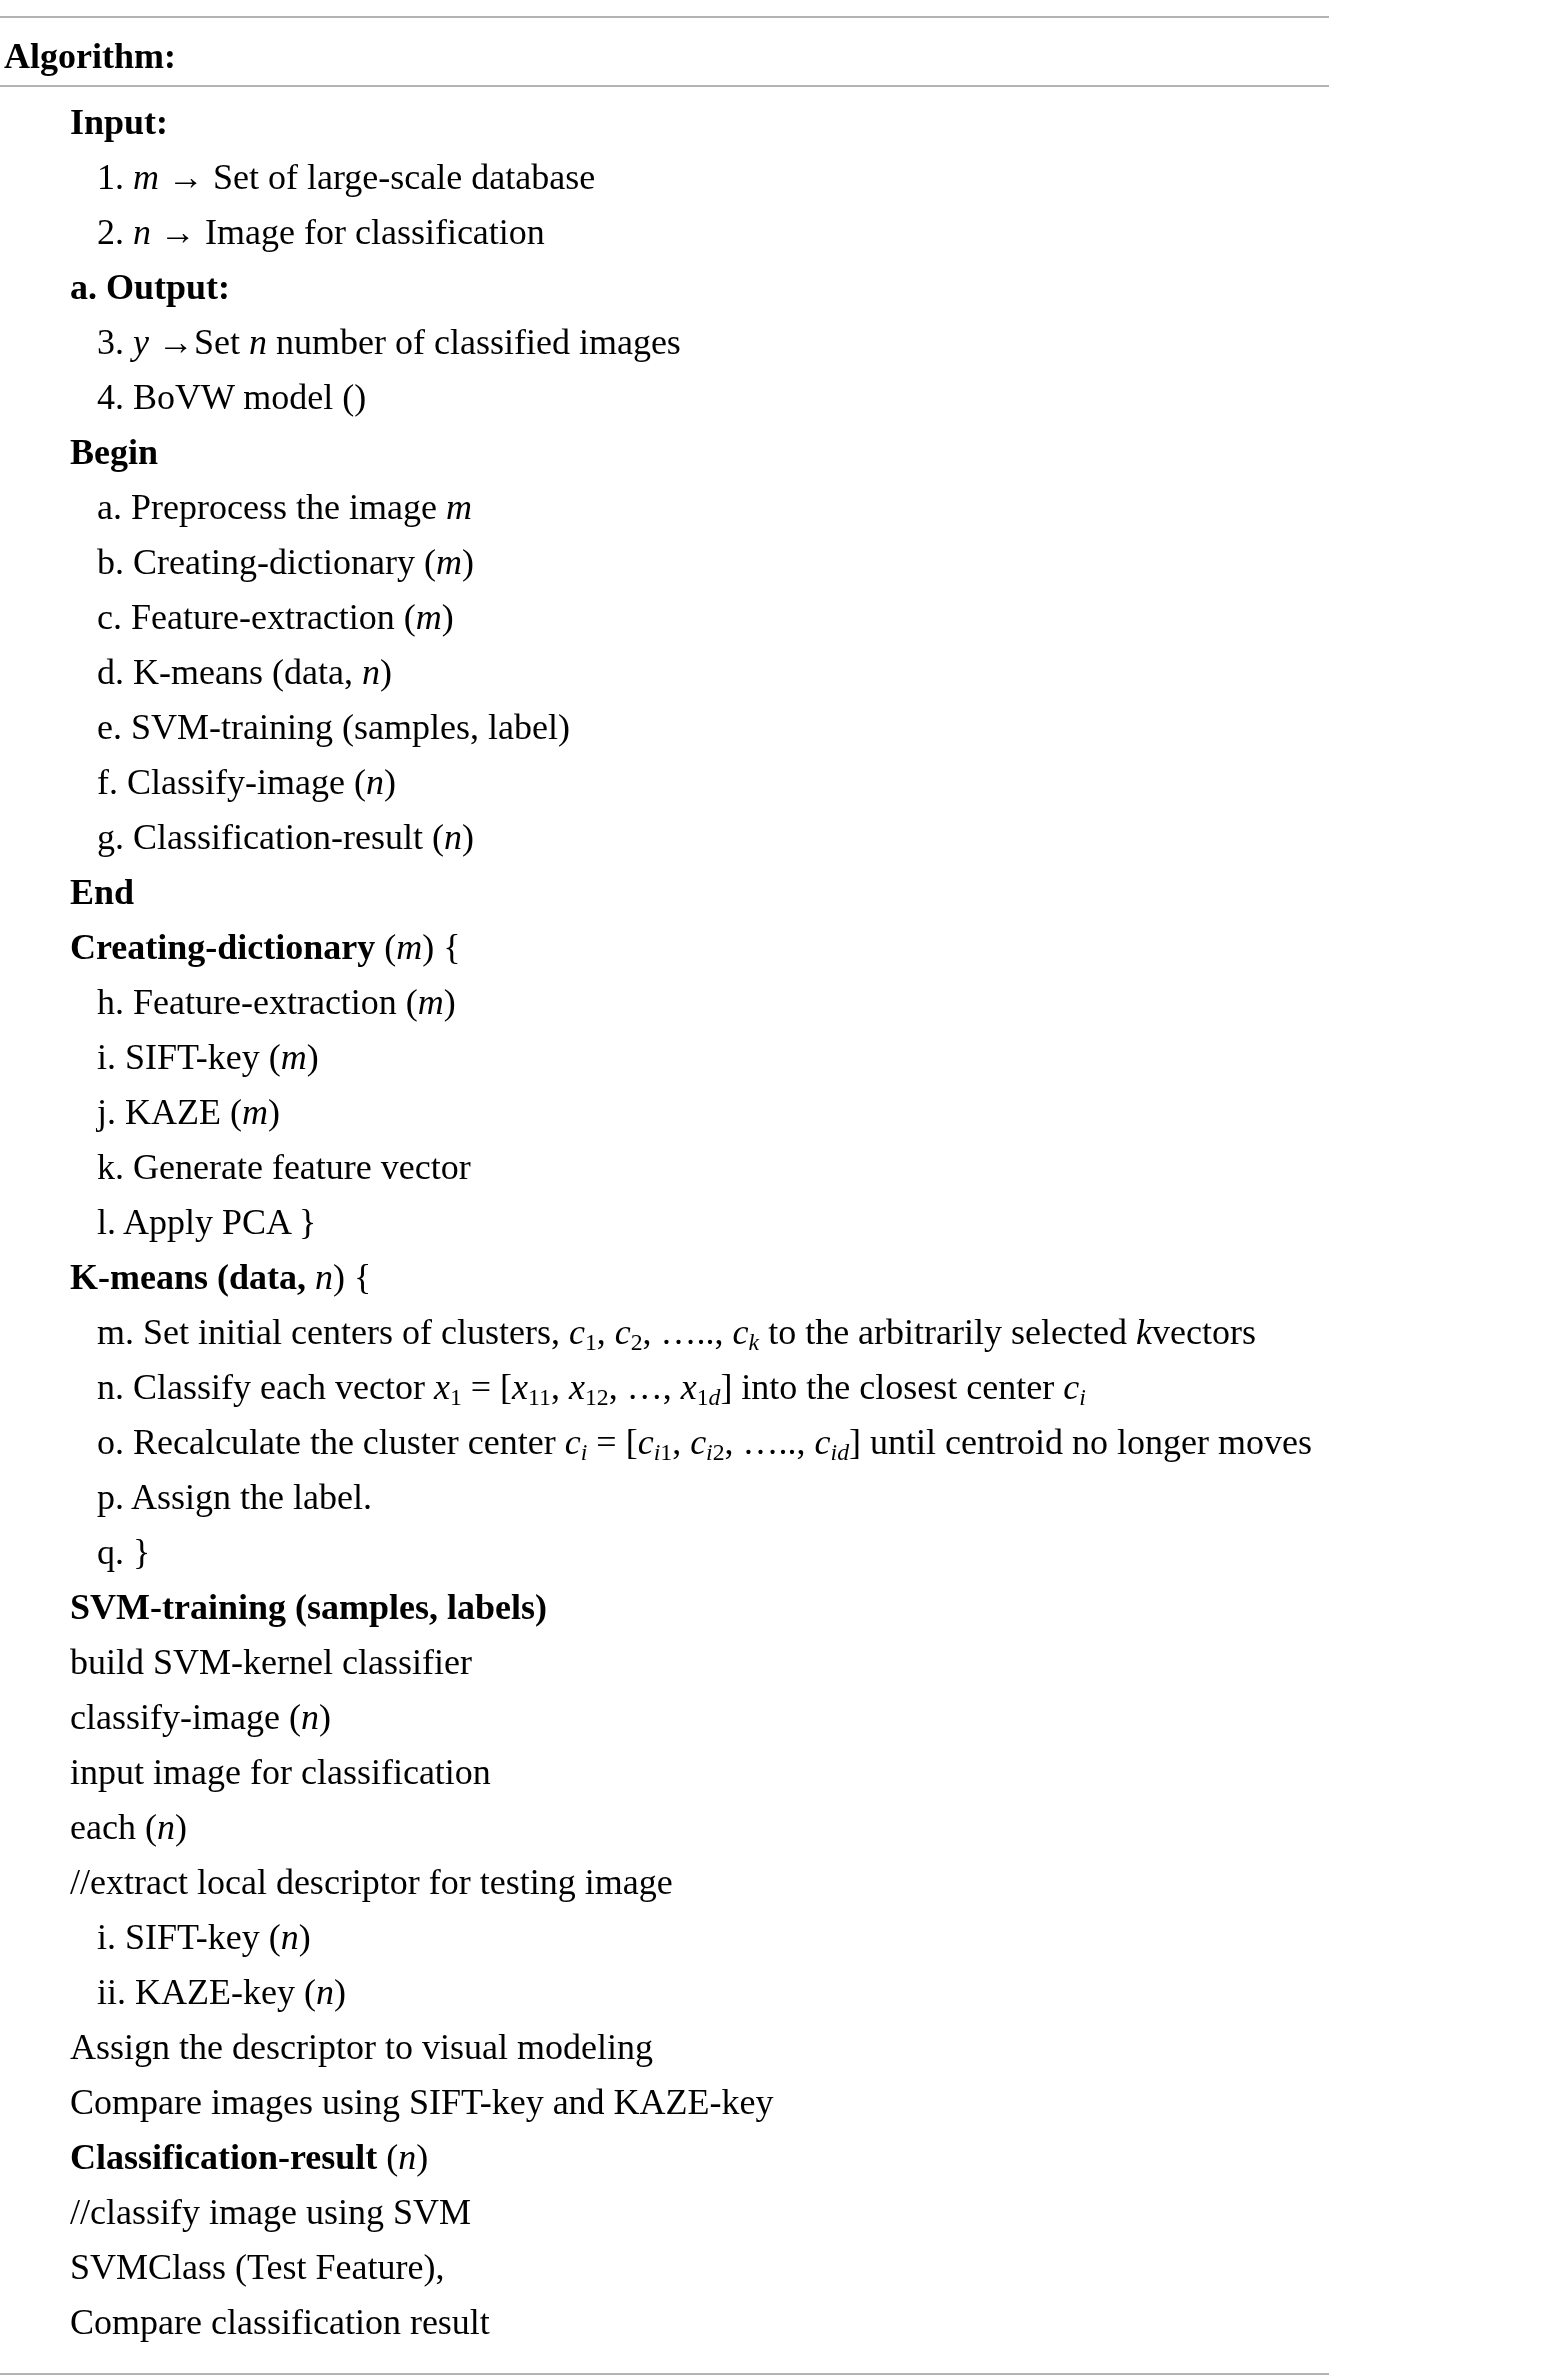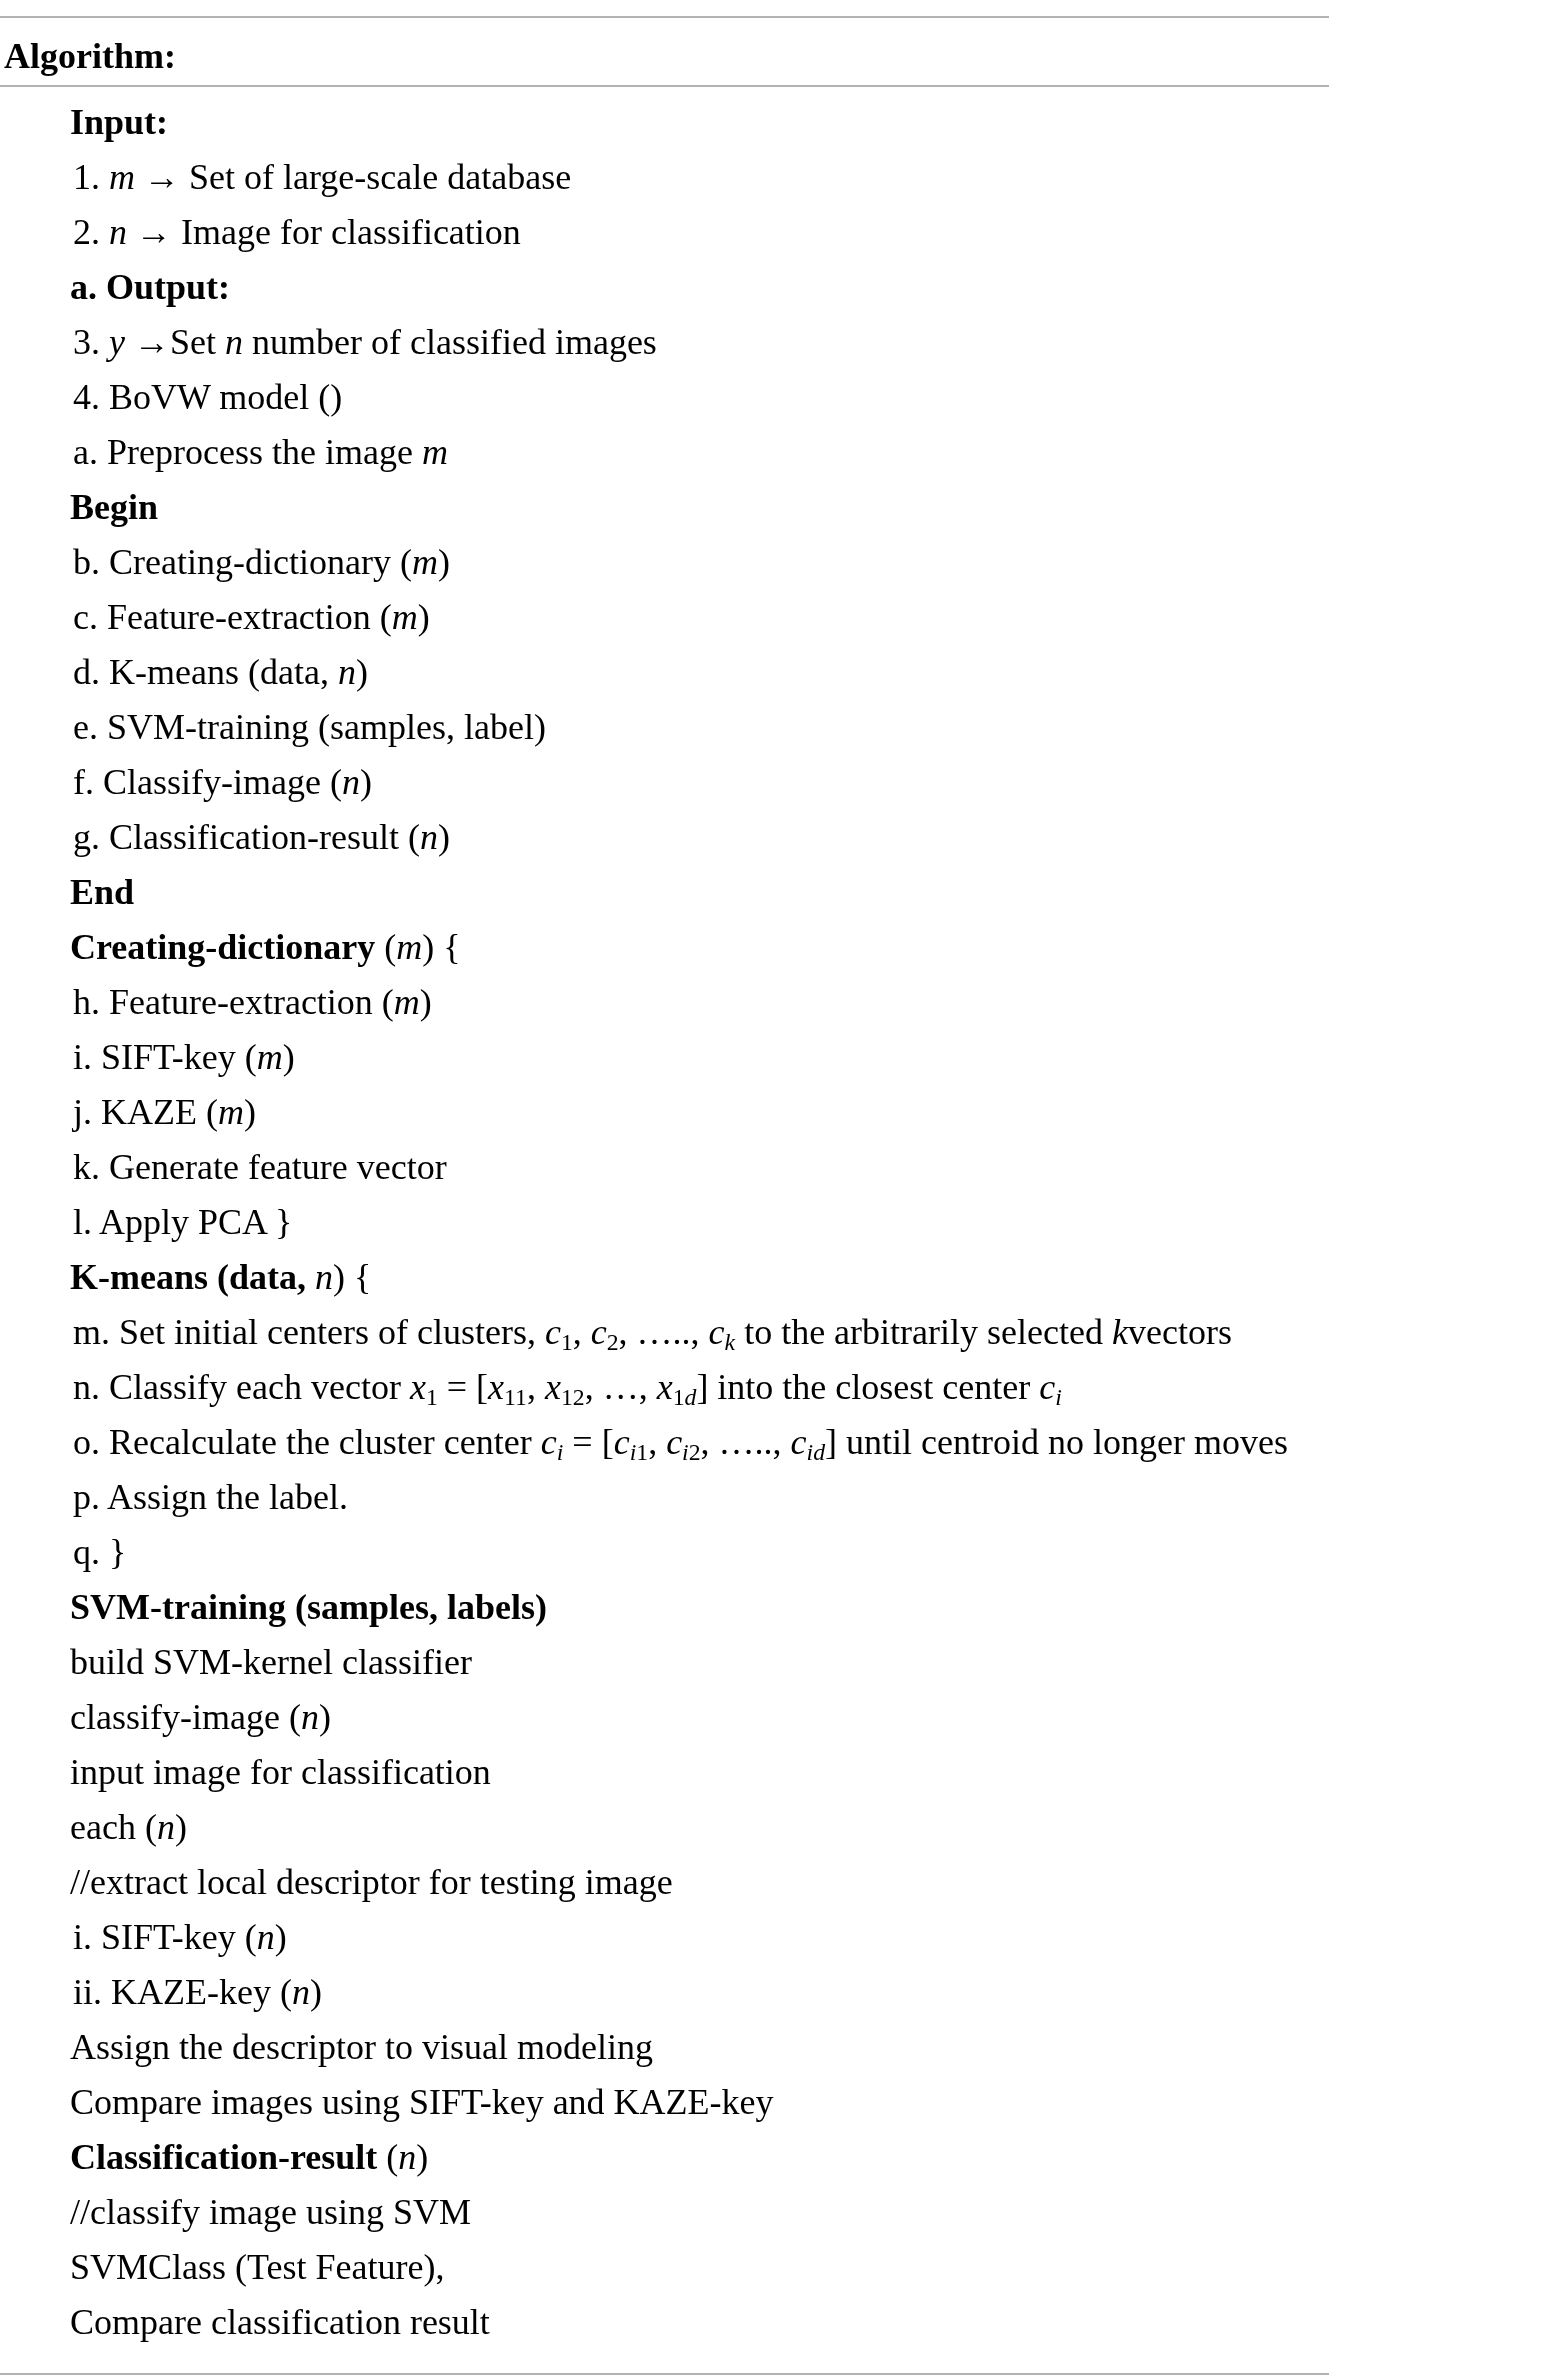--- a/index.html
+++ b/index.html
@@ -44,21 +44,21 @@
     top: 95px;
     left: 0;
     width: 100%;
   }
   .line {
     height: 55px;
     line-height: 55px;
     white-space: nowrap;
   }
   .lv1 { padding-left: 70px; }
-  .lv2 { padding-left: 73px; }
+  .lv2 { padding-left: 97px; }
   .seg-r { font-style: normal; font-weight: normal; }
   .seg-b { font-weight: bold; text-align: center; }
   .seg-i { font-style: italic; }
   .seg-sub {
     font-size: 0.66em;
     vertical-align: -0.27em;
     line-height: 0;
   }
   .seg-isub {
     font-style: italic;
@@ -76,22 +76,22 @@
     <span>Algorithm:</span>
   </div>
   <div class="rule rule-mid"></div>
   <div class="body-block">
       <div class="line lv1"><span class="seg-b">Input:</span></div>
       <div class="line lv2"><span class="seg-r">1. </span><span class="seg-i">m</span><span class="seg-r"> → Set of large-scale database</span></div>
       <div class="line lv2"><span class="seg-r">2. </span><span class="seg-i">n</span><span class="seg-r"> → Image for classification</span></div>
       <div class="line lv1"><span class="seg-b">a. Output:</span></div>
       <div class="line lv2"><span class="seg-r">3. </span><span class="seg-i">y</span><span class="seg-r"> →Set </span><span class="seg-i">n</span><span class="seg-r"> number of classified images</span></div>
       <div class="line lv2"><span class="seg-r">4. BoVW model ()</span></div>
+      <div class="line lv1"><span class="seg-b">Begin</span></div>
       <div class="line lv2"><span class="seg-r">a. Preprocess the image </span><span class="seg-i">m</span></div>
-      <div class="line lv1"><span class="seg-b">Begin</span></div>
       <div class="line lv2"><span class="seg-r">b. Creating-dictionary (</span><span class="seg-i">m</span><span class="seg-r">)</span></div>
       <div class="line lv2"><span class="seg-r">c. Feature-extraction (</span><span class="seg-i">m</span><span class="seg-r">)</span></div>
       <div class="line lv2"><span class="seg-r">d. K-means (data, </span><span class="seg-i">n</span><span class="seg-r">)</span></div>
       <div class="line lv2"><span class="seg-r">e. SVM-training (samples, label)</span></div>
       <div class="line lv2"><span class="seg-r">f. Classify-image (</span><span class="seg-i">n</span><span class="seg-r">)</span></div>
       <div class="line lv2"><span class="seg-r">g. Classification-result (</span><span class="seg-i">n</span><span class="seg-r">)</span></div>
       <div class="line lv1"><span class="seg-b">End</span></div>
       <div class="line lv1"><span class="seg-b">Creating-dictionary</span><span class="seg-r"> (</span><span class="seg-i">m</span><span class="seg-r">) {</span></div>
       <div class="line lv2"><span class="seg-r">h. Feature-extraction (</span><span class="seg-i">m</span><span class="seg-r">)</span></div>
       <div class="line lv2"><span class="seg-r">i. SIFT-key (</span><span class="seg-i">m</span><span class="seg-r">)</span></div>

